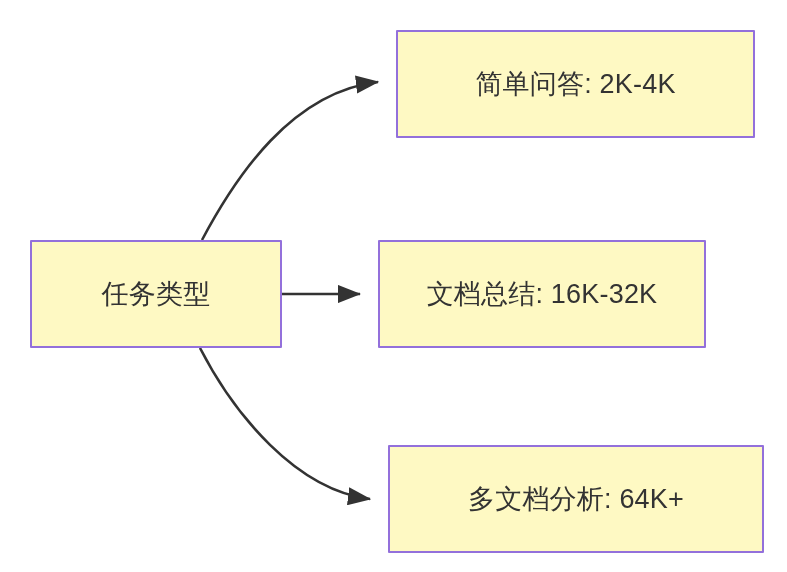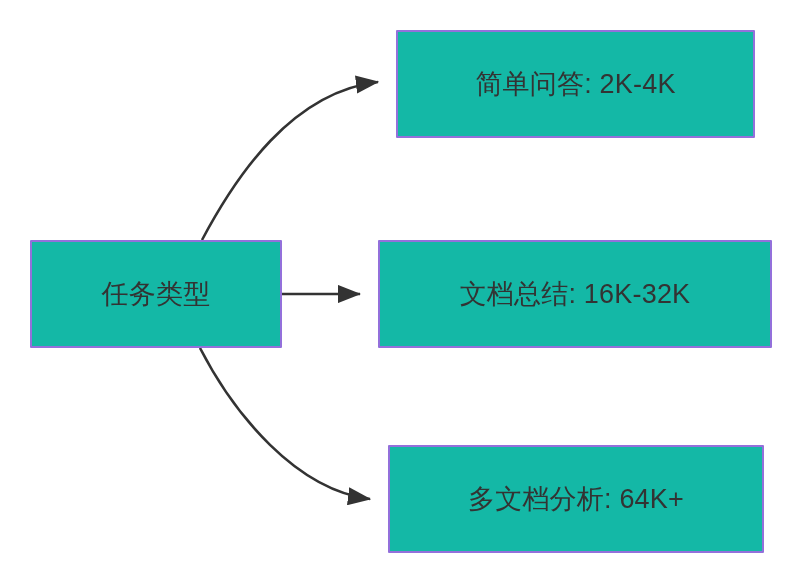--- a/index.html
+++ b/index.html
@@ -21,21 +21,21 @@
     position: absolute;
     left: 0;
     top: 0;
     width: 787px;
     height: 572px;
     pointer-events: none;
   }
   .node {
     position: absolute;
     box-sizing: border-box;
-    background: #14b8a6;
+    background: #fef9c3;
     border: 2px solid #9370db;
     border-radius: 1px;
     display: flex;
     align-items: center;
     justify-content: center;
     color: #333333;
     font-size: 27px;
     line-height: 1.2;
     letter-spacing: 0.2px;
     white-space: nowrap;
@@ -52,21 +52,21 @@
   }
   #node-simple-qa {
     left: 396px;
     top: 30px;
     width: 359px;
     height: 108px;
   }
   #node-doc-summary {
     left: 378px;
     top: 240px;
-    width: 394px;
+    width: 328px;
     height: 108px;
   }
   #node-multi-doc {
     left: 388px;
     top: 445px;
     width: 376px;
     height: 108px;
   }
 </style>
 </head>

